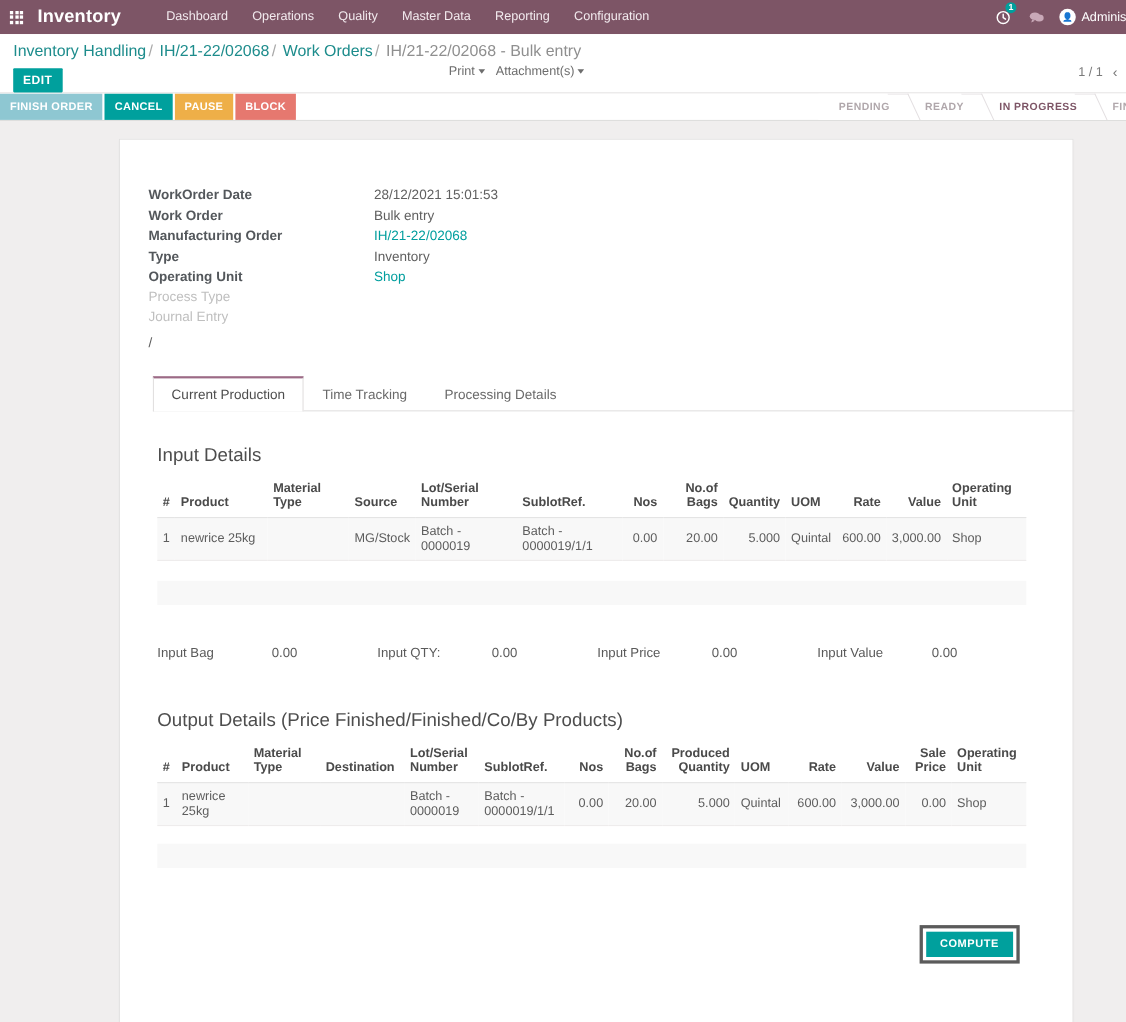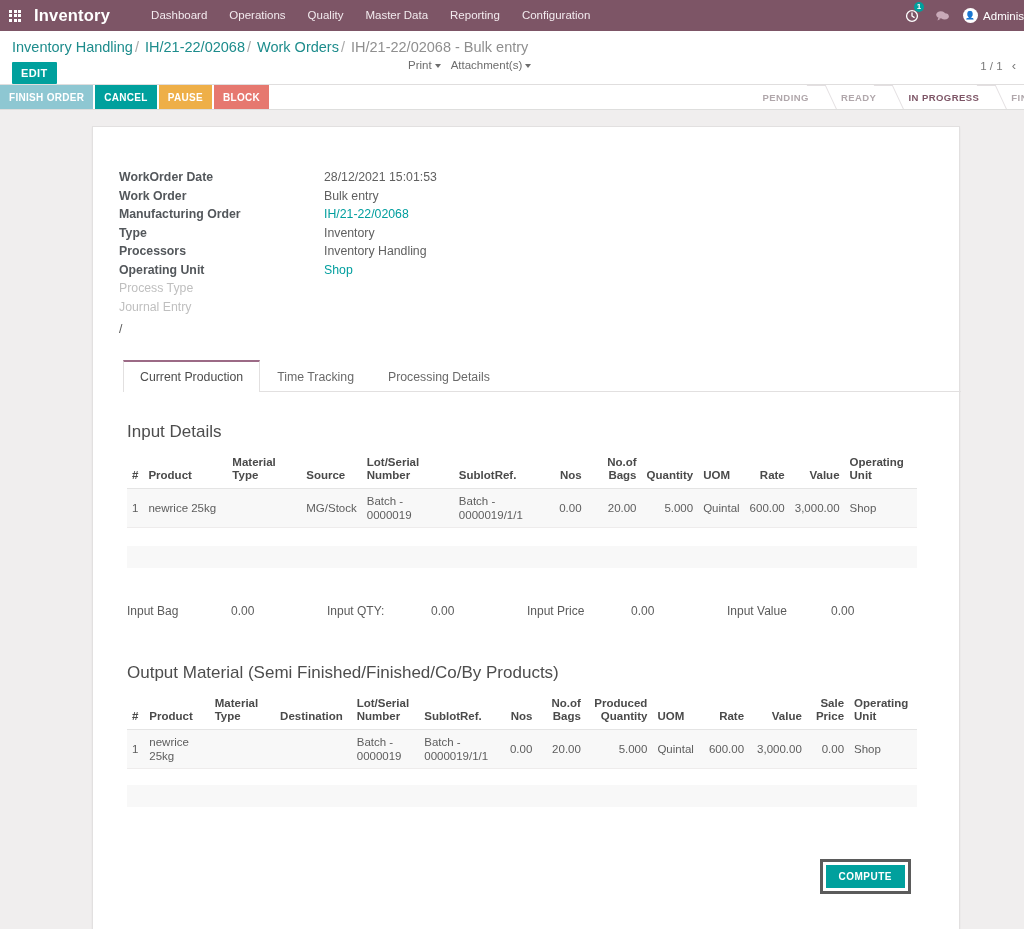--- a/index.html
+++ b/index.html
@@ -248,21 +248,21 @@
     border-right: 1px solid #e3dfe1;
     transform: skewX(25deg);
     background: #ffffff;
     z-index: 2;
   }
   .state.active { color: #7d5566; }
 
   
   .content-area {
     background: #f0eeee;
-    padding: 16px 0 0 0;
+    padding: 16px 0 0 16px;
     height: 819px;
     overflow: hidden;
   }
   .sheet {
     width: 868px;
     margin: 0 0 0 92px;
     background: #ffffff;
     border: 1px solid #e2e0e0;
     box-shadow: 0 1px 2px rgba(0,0,0,.05);
     min-height: 810px;
@@ -495,24 +495,20 @@
         <div class="flabel">Work Order</div>
         <div class="fvalue plain">Bulk entry</div>
       </div>
       <div class="frow">
         <div class="flabel">Manufacturing Order</div>
         <div class="fvalue link">IH/21-22/02068</div>
       </div>
       <div class="frow">
         <div class="flabel">Type</div>
         <div class="fvalue plain">Inventory</div>
-      </div>
-      <div class="frow">
-        <div class="flabel">Processors</div>
-        <div class="fvalue plain">Inventory Handling</div>
       </div>
       <div class="frow">
         <div class="flabel">Operating Unit</div>
         <div class="fvalue link">Shop</div>
       </div>
       <div class="frow">
         <div class="flabel muted">Process Type</div>
         <div class="fvalue plain"></div>
       </div>
       <div class="frow">
@@ -582,21 +578,21 @@
         <div class="tot-cell">
           <span class="tot-label">Input Price</span>
           <span class="tot-val">0.00</span>
         </div>
         <div class="tot-cell">
           <span class="tot-label">Input Value</span>
           <span class="tot-val">0.00</span>
         </div>
       </div>
 
-      <div class="section-title" style="margin-top:45px">Output Material (Semi Finished/Finished/Co/By Products)</div>
+      <div class="section-title" style="margin-top:45px">Output Details (Price Finished/Finished/Co/By Products)</div>
       <table class="grid">
         <thead>
           <tr>
             <th style="width:14px">#</th>
             <th style="width:62px">Product</th>
             <th style="width:62px">Material Type</th>
             <th style="width:66px">Destination</th>
             <th style="width:64px">Lot/Serial Number</th>
             <th style="width:72px">SublotRef.</th>
             <th class="num" style="width:38px">Nos</th>

